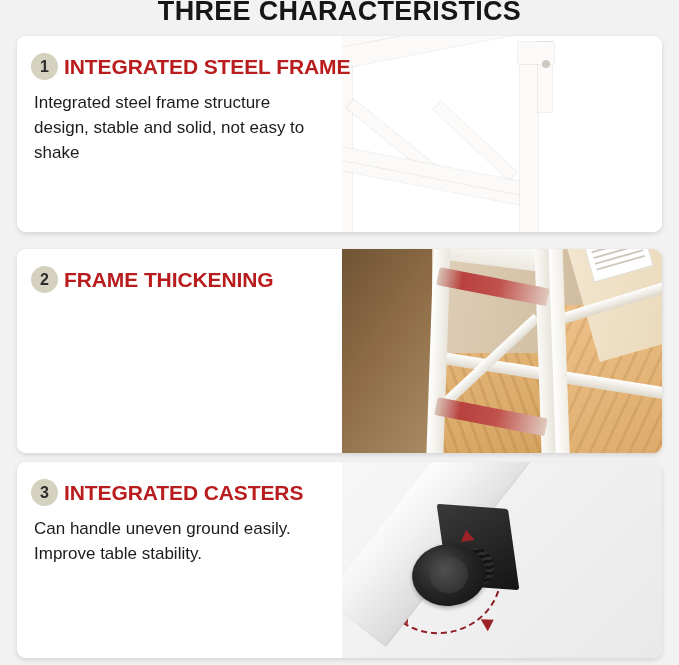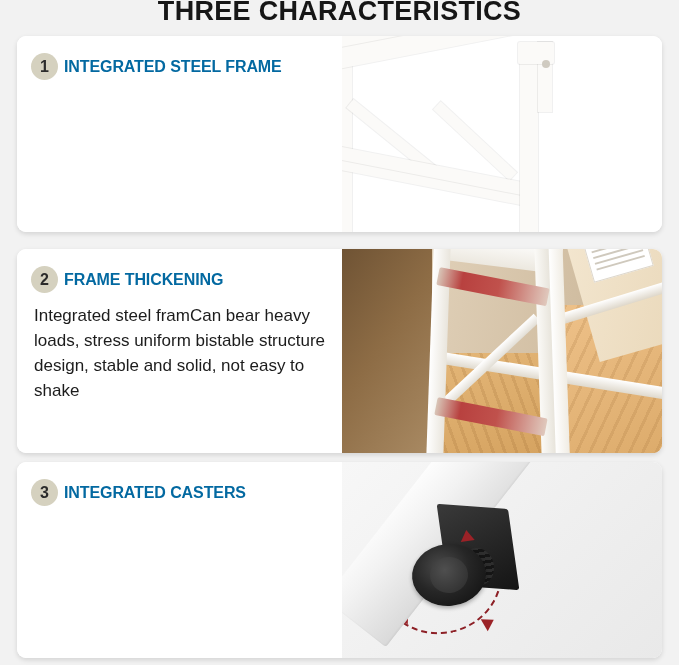--- a/index.html
+++ b/index.html
@@ -75,23 +75,23 @@
     background: #d5d1bf;
     color: #2b2b2b;
     font-size: 16px;
     font-weight: bold;
     display: flex;
     align-items: center;
     justify-content: center;
     line-height: 1;
   }
   .card-heading {
-    font-size: 16px;
+    font-size: 21px;
     font-weight: bold;
-    color: #0369a1;
+    color: #b91c1c;
     letter-spacing: -0.1px;
     white-space: nowrap;
   }
   .card-body {
     font-size: 17px;
     line-height: 25px;
     color: #1c1c1c;
     padding-left: 3px;
     padding-top: 4px;
   }
@@ -336,20 +336,21 @@
 <div class="page">
 
   <div class="page-title">THREE CHARACTERISTICS</div>
 
   <div class="card" id="card-1">
     <div class="card-text">
       <div class="card-head">
         <div class="badge">1</div>
         <div class="card-heading">INTEGRATED STEEL FRAME</div>
       </div>
+      <div class="card-body">Integrated steel frame structure design, stable and solid, not easy to shake</div>
     </div>
     <div class="card-image">
       <div class="frame-scene">
         <div class="beam f-post-left"></div>
         <div class="beam f-top-plate"></div>
         <div class="beam f-top-rail"></div>
         <div class="beam f-diag1"></div>
         <div class="beam f-diag2"></div>
         <div class="beam f-bot-rail"></div>
         <div class="beam f-bot-rail2"></div>
@@ -360,21 +361,20 @@
       </div>
     </div>
   </div>
 
   <div class="card" id="card-2">
     <div class="card-text">
       <div class="card-head">
         <div class="badge">2</div>
         <div class="card-heading">FRAME THICKENING</div>
       </div>
-      <div class="card-body">Integrated steel framCan bear heavy loads, stress uniform bistable structure design, stable and solid, not easy to shake</div>
     </div>
     <div class="card-image">
       <div class="room-scene">
         <div class="r-wall-mid"></div>
         <div class="r-floor"></div>
         <div class="r-floor2"></div>
         <div class="r-baseboard"></div>
         <div class="r-panel-right"></div>
         <div class="r-baseboard2"></div>
         <div class="r-wall-left"></div>
@@ -394,20 +394,21 @@
       </div>
     </div>
   </div>
 
   <div class="card" id="card-3">
     <div class="card-text">
       <div class="card-head">
         <div class="badge">3</div>
         <div class="card-heading">INTEGRATED CASTERS</div>
       </div>
+      <div class="card-body">Can handle uneven ground easily. Improve table stability.</div>
     </div>
     <div class="card-image">
       <div class="caster-scene">
         <div class="c-arrow-ring"></div>
         <div class="c-arrow-red c-a1"></div>
         <div class="c-arrow-red c-a2"></div>
         <div class="c-arrow-red c-a3"></div>
         <div class="c-tube"></div>
         <div class="c-plate"></div>
         <div class="c-arrow-red c-a4"></div>

